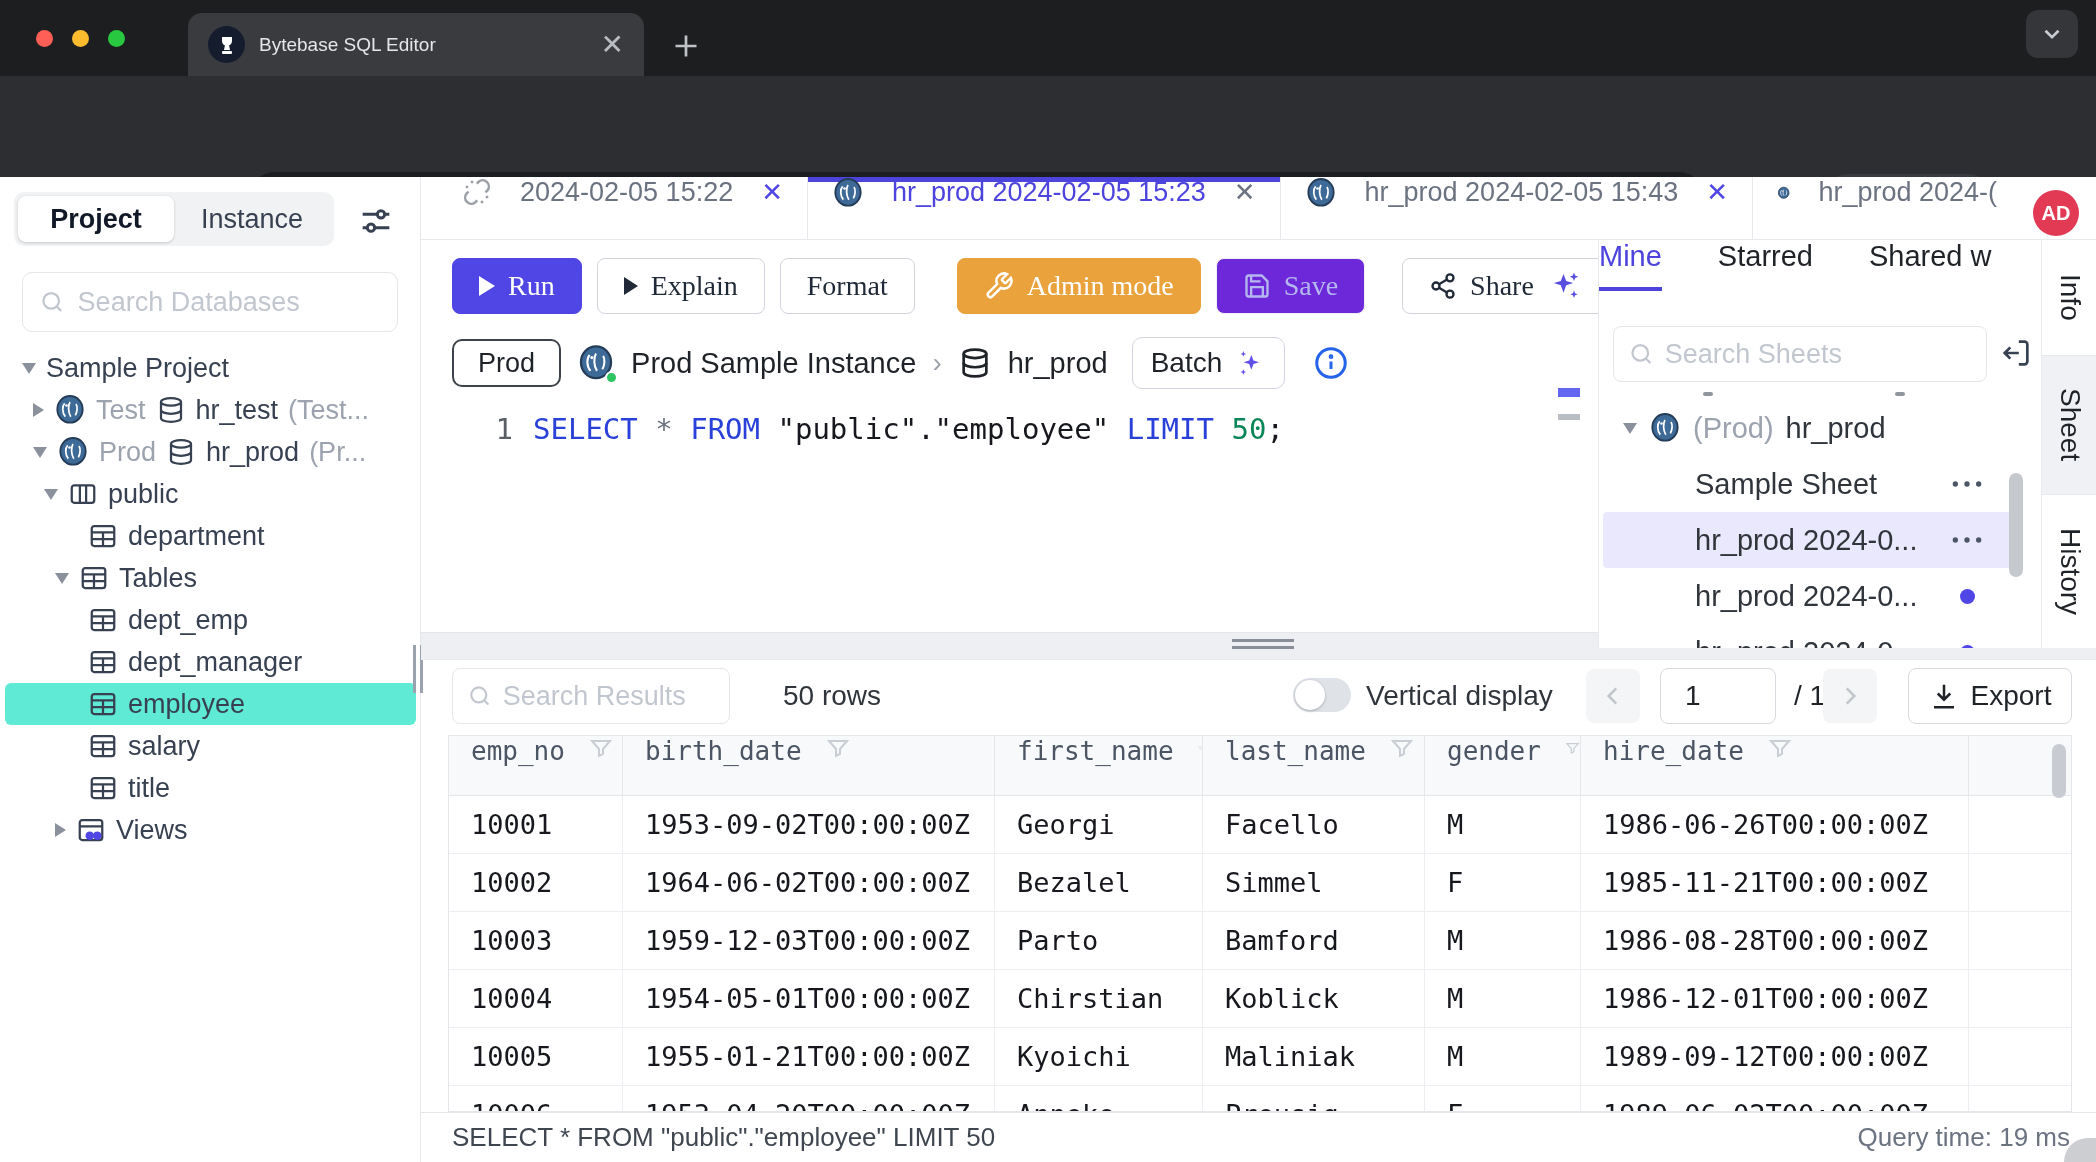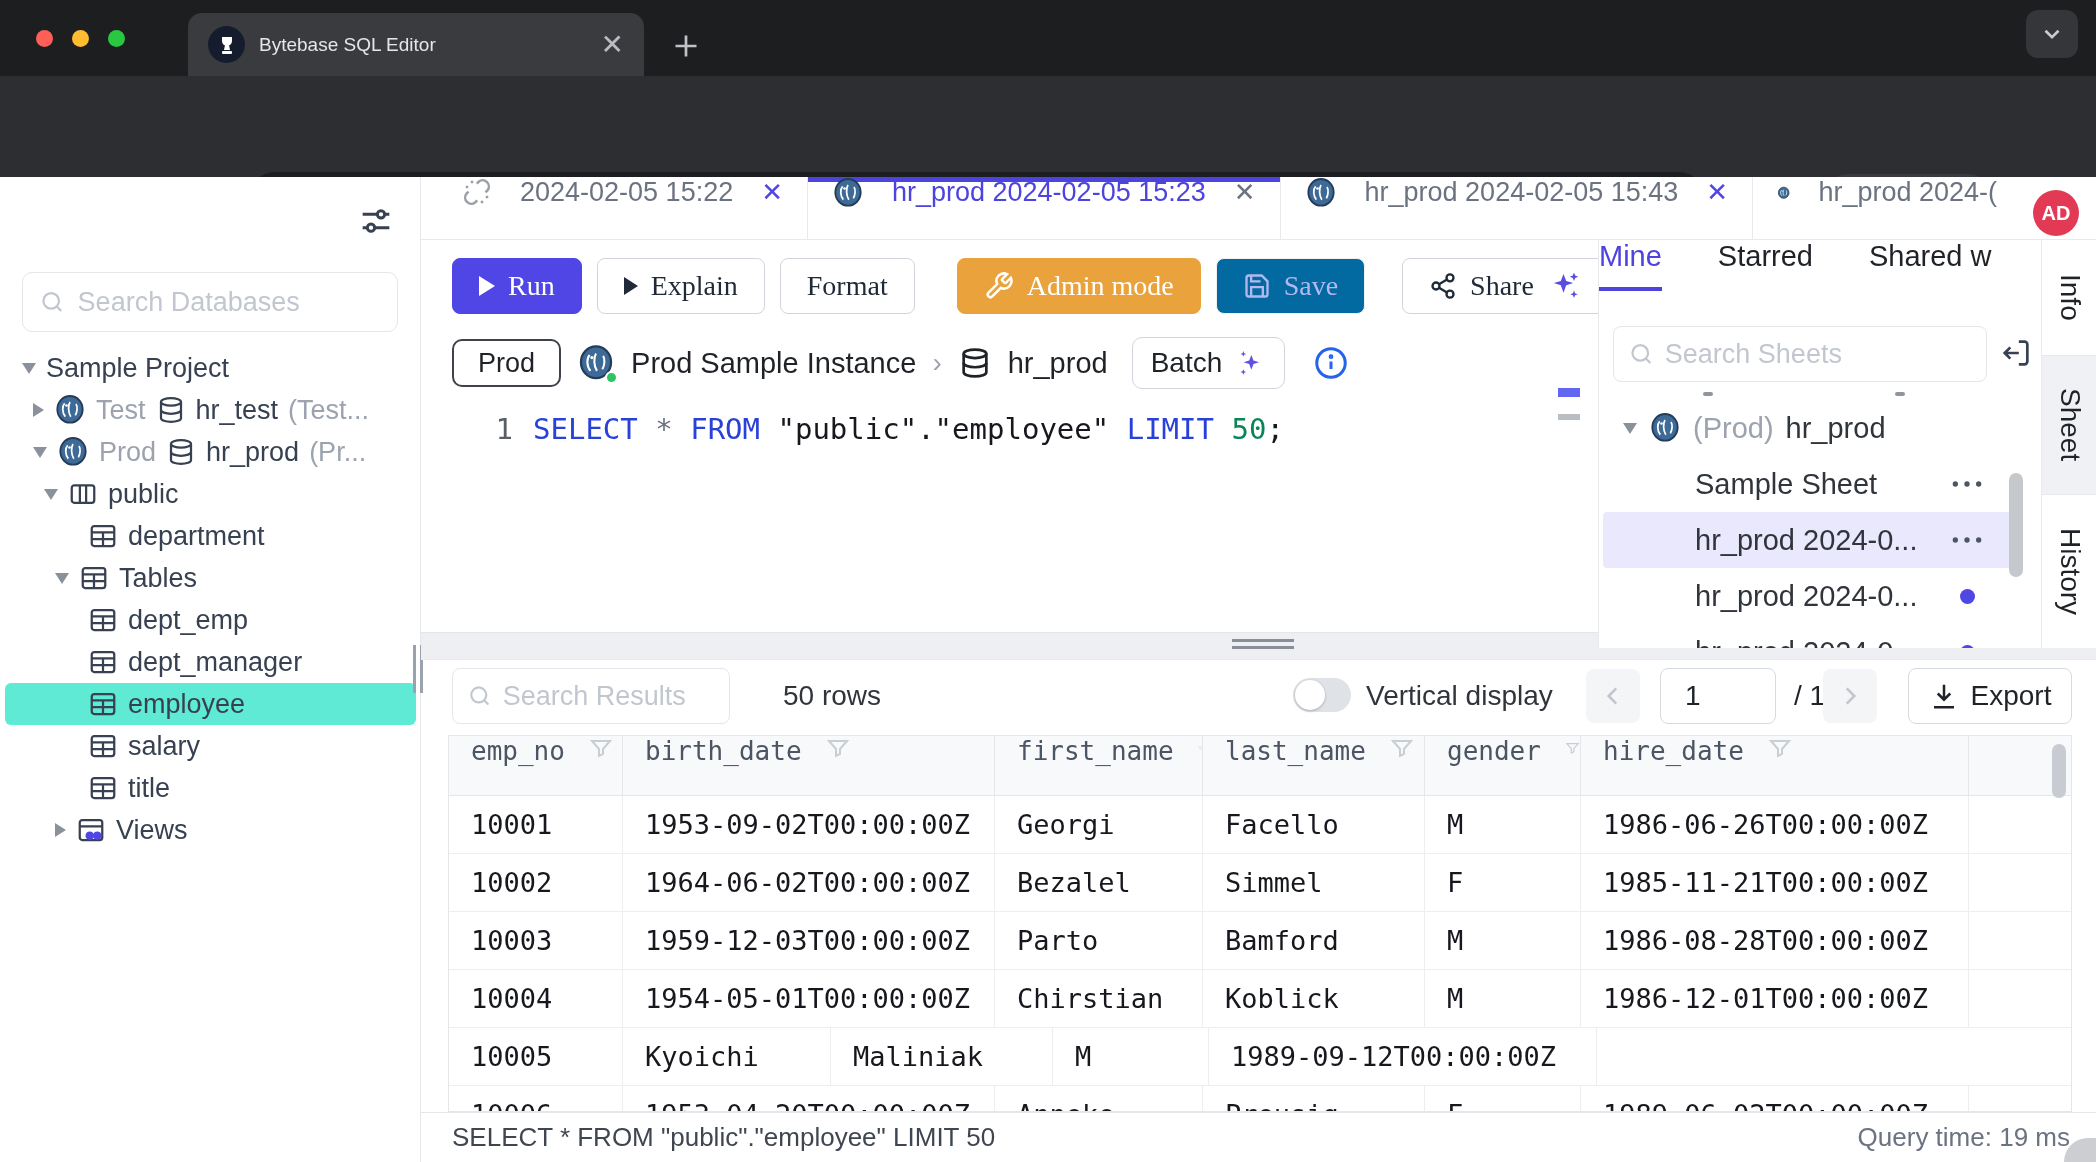--- a/index.html
+++ b/index.html
@@ -67,21 +67,21 @@
   #tab-plus { display:flex; align-items:center; padding:0 14px; }
   #avatar { left:2033px; top:190px; width:46px; height:46px; border-radius:50%; background:#e23a55;
     color:#fff; font-size:20px; font-weight:bold; display:flex; align-items:center; justify-content:center; }
 
   
   #toolbar { left:452px; top:258px; height:56px; display:flex; gap:15px; align-items:center; }
   .btn { height:56px; border-radius:8px; display:flex; align-items:center; justify-content:center;
     gap:13px; font-size:28px; padding:0 26px; background:#fff; border:1px solid #d1d5db; color:#1f2937;font-family:Liberation Serif, serif; }
   .btn.primary { background:#4f46e5; border-color:#4f46e5; color:#fff; }
   .btn.warn { background:#e9a23c; border-color:#e9a23c; color:#fff; margin-left:27px; }
-  .btn.disabled { background:#0369a1; border-color:#eef0f3; color:#b4b8ef; }
+  .btn.disabled { background:#6d28d9; border-color:#eef0f3; color:#b4b8ef; }
   .btn.share { margin-left:22px; }
   .tri { width:0; height:0; border-left:16px solid currentColor; border-top:10px solid transparent; border-bottom:10px solid transparent; }
   .tri.sm { border-left-width:14px; border-top-width:9px; border-bottom-width:9px; }
 
   
   #crumb { left:452px; top:338px; height:50px; display:flex; align-items:center; gap:16px; }
   #env-badge { height:48px; padding:0 24px; border:2px solid #3f444c; border-radius:10px;
     display:flex; align-items:center; font-size:27px; color:#1f2328; }
   .crumb-txt { font-size:29px; color:#1f2328; }
   .chev { font-size:28px; color:#9ca3af; }
@@ -250,20 +250,24 @@
   <span class="abs" style="left:2046px;top:104px">
     <svg width="40" height="40" viewBox="0 0 24 24" fill="#c9ccd0">
         <circle cx="12" cy="6" r="1.7"></circle>
         <circle cx="12" cy="12" r="1.7"></circle>
         <circle cx="12" cy="18" r="1.7"></circle>
       </svg>
   </span>
 </div>
 
 <div class="abs" id="sidebar">
+  <div class="abs" id="seg">
+    <div class="seg-item active">Project</div>
+    <div class="seg-item">Instance</div>
+  </div>
   <span class="abs" style="left:356px;top:24px">
     <svg width="40" height="40" viewBox="0 0 24 24" stroke="#374151" stroke-width="1.8" fill="none">
         <path d="M4 8h16M4 16h16"></path>
         <circle cx="15" cy="8" r="2.2" fill="#fff"></circle>
         <circle cx="9" cy="16" r="2.2" fill="#fff"></circle>
       </svg>
   </span>
 
   <div class="abs" id="db-search">
     <svg width="30" height="30" viewBox="0 0 24 24" stroke="#c2c7cf" stroke-width="2" fill="none">
@@ -621,20 +625,21 @@
     <div class="dcell c0">10004</div>
       <div class="dcell c1">1954-05-01T00:00:00Z</div>
       <div class="dcell c2">Chirstian</div>
       <div class="dcell c3">Koblick</div>
       <div class="dcell c4">M</div>
       <div class="dcell c5">1986-12-01T00:00:00Z</div>
       <div class="dcell c6"></div>
   </div>
   <div class="drow">
     <div class="dcell c0">10005</div>
+      <div class="dcell c1">1955-01-21T00:00:00Z</div>
       <div class="dcell c2">Kyoichi</div>
       <div class="dcell c3">Maliniak</div>
       <div class="dcell c4">M</div>
       <div class="dcell c5">1989-09-12T00:00:00Z</div>
       <div class="dcell c6"></div>
   </div>
   <div class="drow">
     <div class="dcell c0">10006</div>
       <div class="dcell c1">1953-04-20T00:00:00Z</div>
       <div class="dcell c2">Anneke</div>

